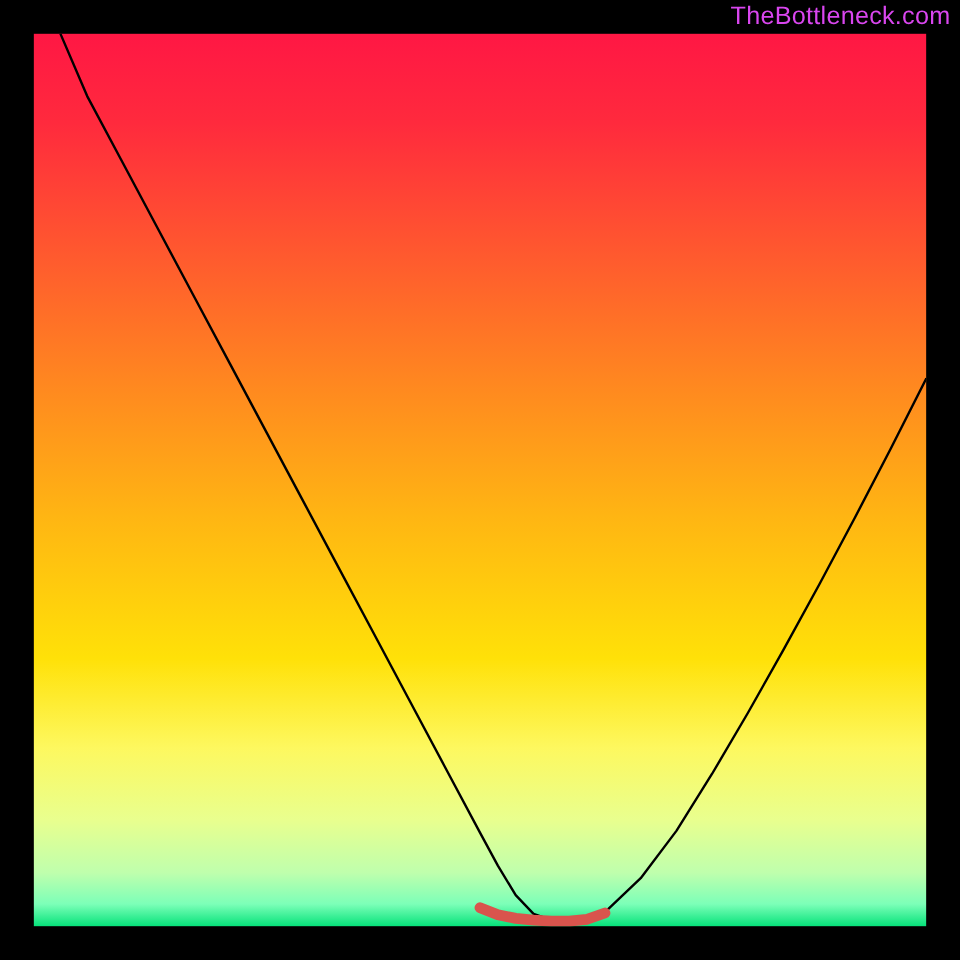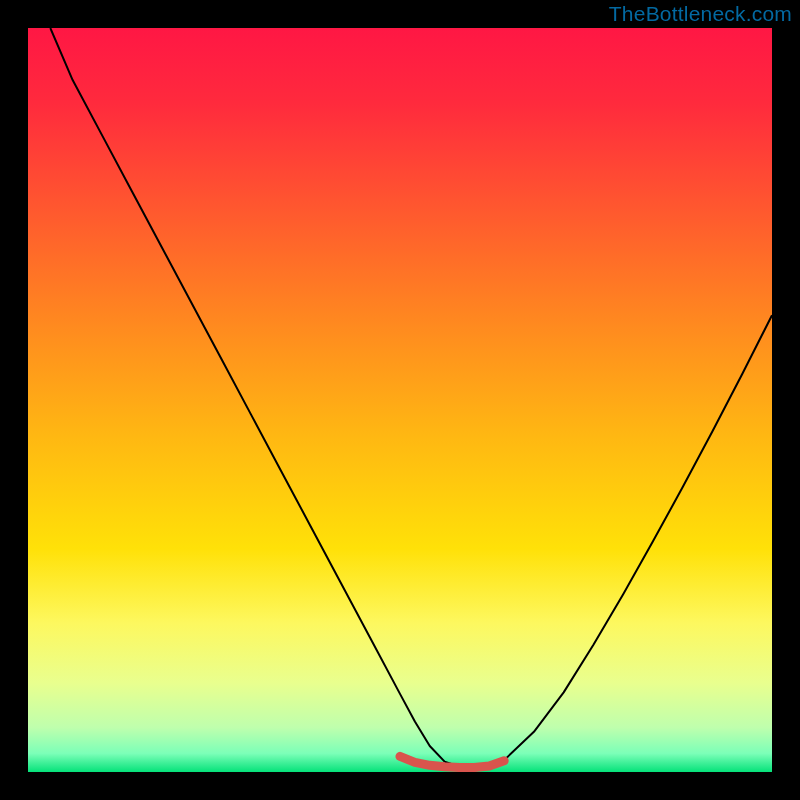--- a/index.html
+++ b/index.html
@@ -14,21 +14,21 @@
   .stage {
     position: relative;
     width: 800px;
     height: 800px;
     background: #000;
   }
   .watermark {
     position: absolute;
     top: 2px;
     right: 8px;
-    color: #0369a1;
+    color: #d946ef;
     font-size: 21px;
     letter-spacing: 0.2px;
     font-weight: 500;
     z-index: 10;
   }
   .plot-area {
     position: absolute;
     left: 28px;
     top: 28px;
     width: 744px;

